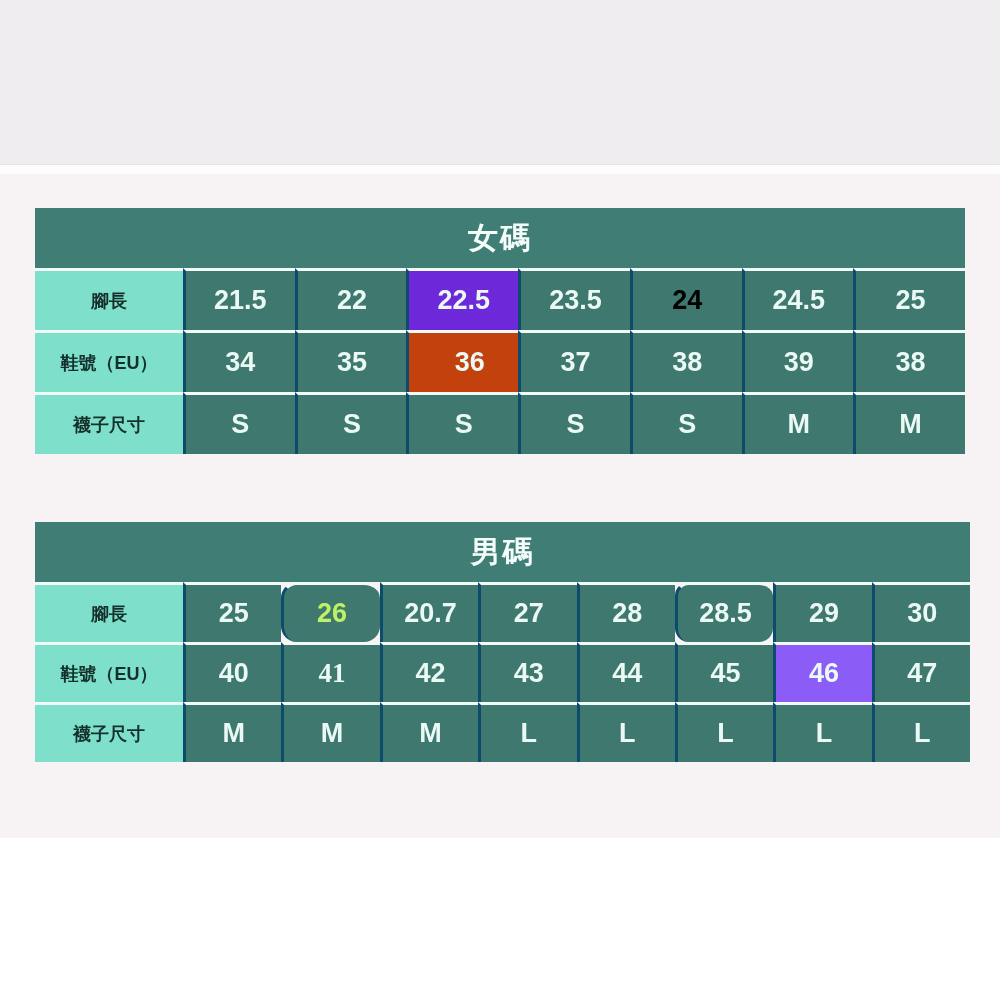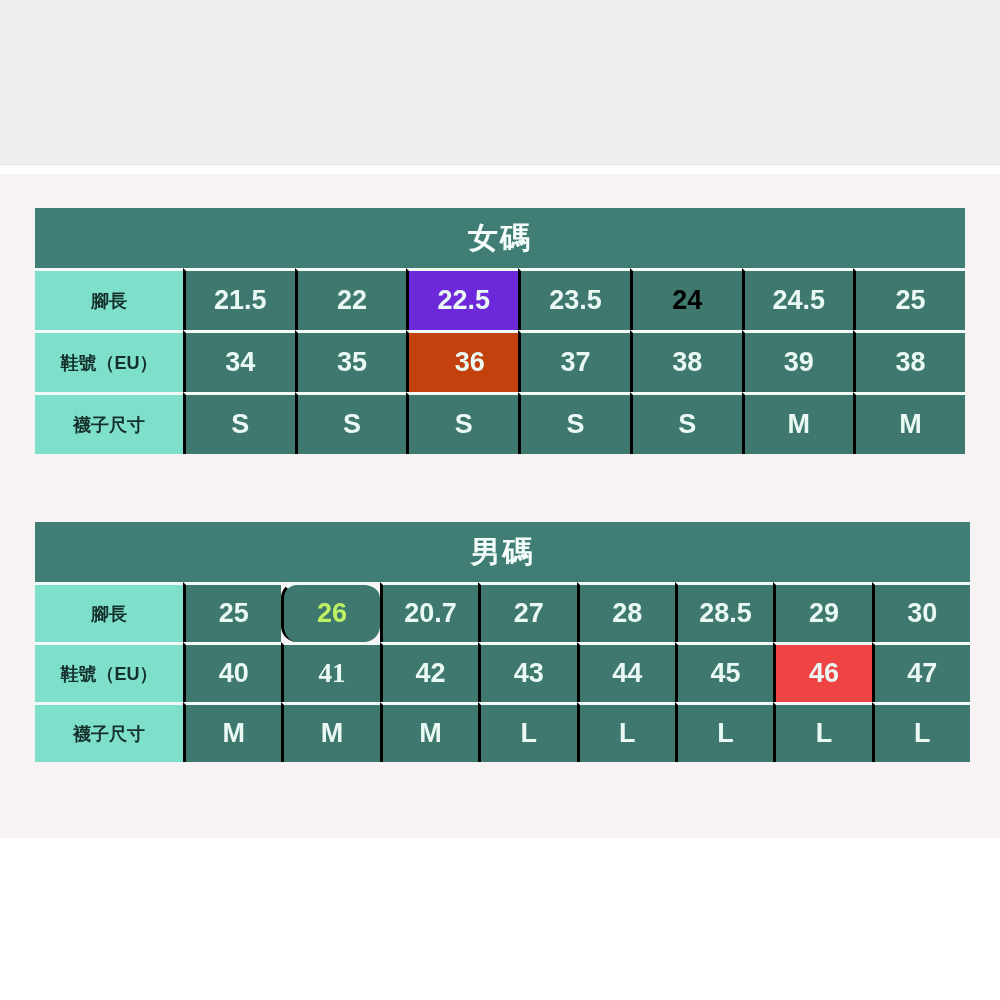--- a/index.html
+++ b/index.html
@@ -53,21 +53,21 @@
   }
   td.lbl {
     font-size: 18px;
   }
   td.val {
     font-size: 27px;
   }
   .t0 tr.data td { height: 59px; }
   .t1 tr.data td { height: 57px; }
   tr.data td { border-top: 3px solid #f2faf8; }
-  tr.data td + td { border-left: 3px solid #000000; }
+  tr.data td + td { border-left: 3px solid #0c4a6e; }
 </style>
 </head>
 <body>
 
 <div class="canvas">
   <div class="top-strip"></div>
   <div class="divider"></div>
   <table class="size-table t0">
       <colgroup>
         <col style="width: 148px;">
@@ -131,33 +131,33 @@
         <tr>
           <td colspan="9" class="hdr" style="background: rgb(63, 125, 117); color: rgb(244, 253, 250);">男碼</td>
         </tr>
         <tr class="data">
           <td class="lbl" style="background: rgb(126, 224, 203); color: rgb(21, 48, 43);">腳長</td>
           <td class="val" style="background: rgb(62, 120, 111); color: rgb(234, 249, 244);">25</td>
           <td class="val" style="background: rgb(62, 120, 111); color: #bef264; border-radius: 16px;">26</td>
           <td class="val" style="background: rgb(62, 120, 111); color: rgb(234, 249, 244);">20.7</td>
           <td class="val" style="background: rgb(62, 120, 111); color: rgb(234, 249, 244);">27</td>
           <td class="val" style="background: rgb(62, 120, 111); color: rgb(234, 249, 244);">28</td>
-          <td class="val" style="background: rgb(62, 120, 111); color: rgb(234, 249, 244);">28.5</td>
+          <td class="val" style="background: rgb(62, 120, 111); color: rgb(234, 249, 244); border-radius: 14px;">28.5</td>
           <td class="val" style="background: rgb(62, 120, 111); color: rgb(234, 249, 244);">29</td>
           <td class="val" style="background: rgb(62, 120, 111); color: rgb(234, 249, 244);">30</td>
         </tr>
         <tr class="data">
           <td class="lbl" style="background: rgb(126, 224, 203); color: rgb(21, 48, 43);">鞋號（EU）</td>
           <td class="val" style="background: rgb(62, 120, 111); color: rgb(234, 249, 244);">40</td>
           <td class="val" style="background: rgb(62, 120, 111); color: rgb(234, 249, 244); font-family: Liberation Serif, serif;">41</td>
           <td class="val" style="background: rgb(62, 120, 111); color: rgb(234, 249, 244);">42</td>
           <td class="val" style="background: rgb(62, 120, 111); color: rgb(234, 249, 244);">43</td>
           <td class="val" style="background: rgb(62, 120, 111); color: rgb(234, 249, 244);">44</td>
           <td class="val" style="background: rgb(62, 120, 111); color: rgb(234, 249, 244);">45</td>
-          <td class="val" style="background: #ef4444; color: rgb(234, 249, 244);">46</td>
+          <td class="val" style="background: #8b5cf6; color: rgb(234, 249, 244);">46</td>
           <td class="val" style="background: rgb(62, 120, 111); color: rgb(234, 249, 244);">47</td>
         </tr>
         <tr class="data">
           <td class="lbl" style="background: rgb(126, 224, 203); color: rgb(21, 48, 43);">襪子尺寸</td>
           <td class="val" style="background: rgb(62, 120, 111); color: rgb(234, 249, 244);">M</td>
           <td class="val" style="background: rgb(62, 120, 111); color: rgb(234, 249, 244);">M</td>
           <td class="val" style="background: rgb(62, 120, 111); color: rgb(234, 249, 244);">M</td>
           <td class="val" style="background: rgb(62, 120, 111); color: rgb(234, 249, 244);">L</td>
           <td class="val" style="background: rgb(62, 120, 111); color: rgb(234, 249, 244);">L</td>
           <td class="val" style="background: rgb(62, 120, 111); color: rgb(234, 249, 244);">L</td>

